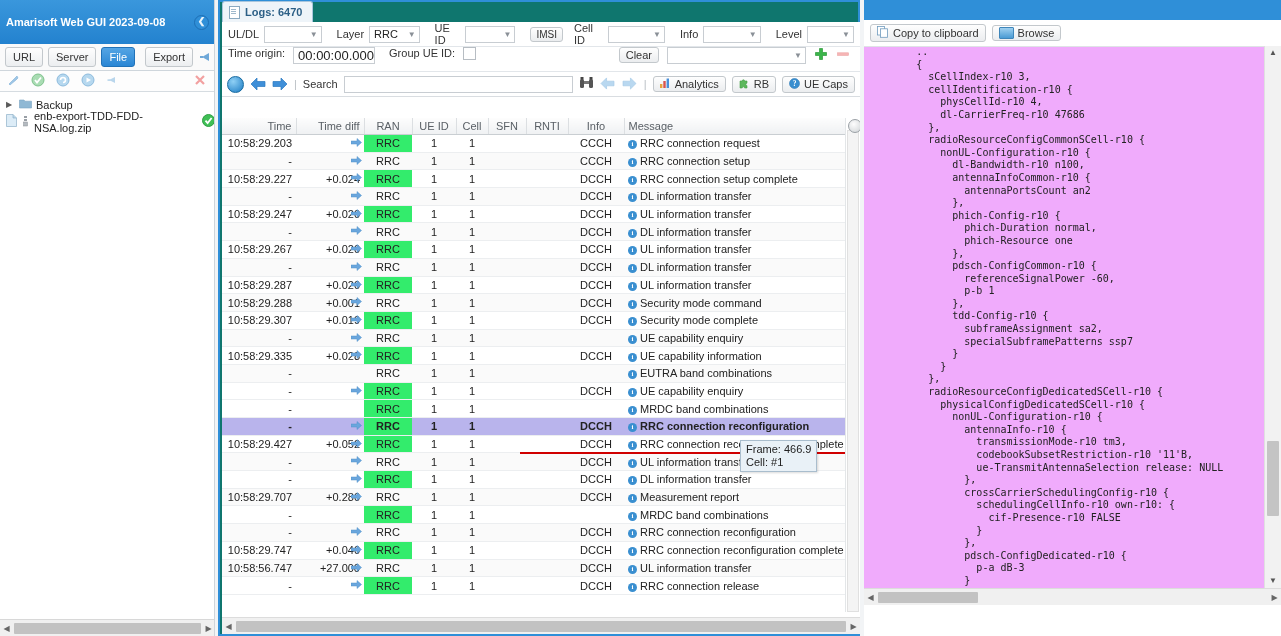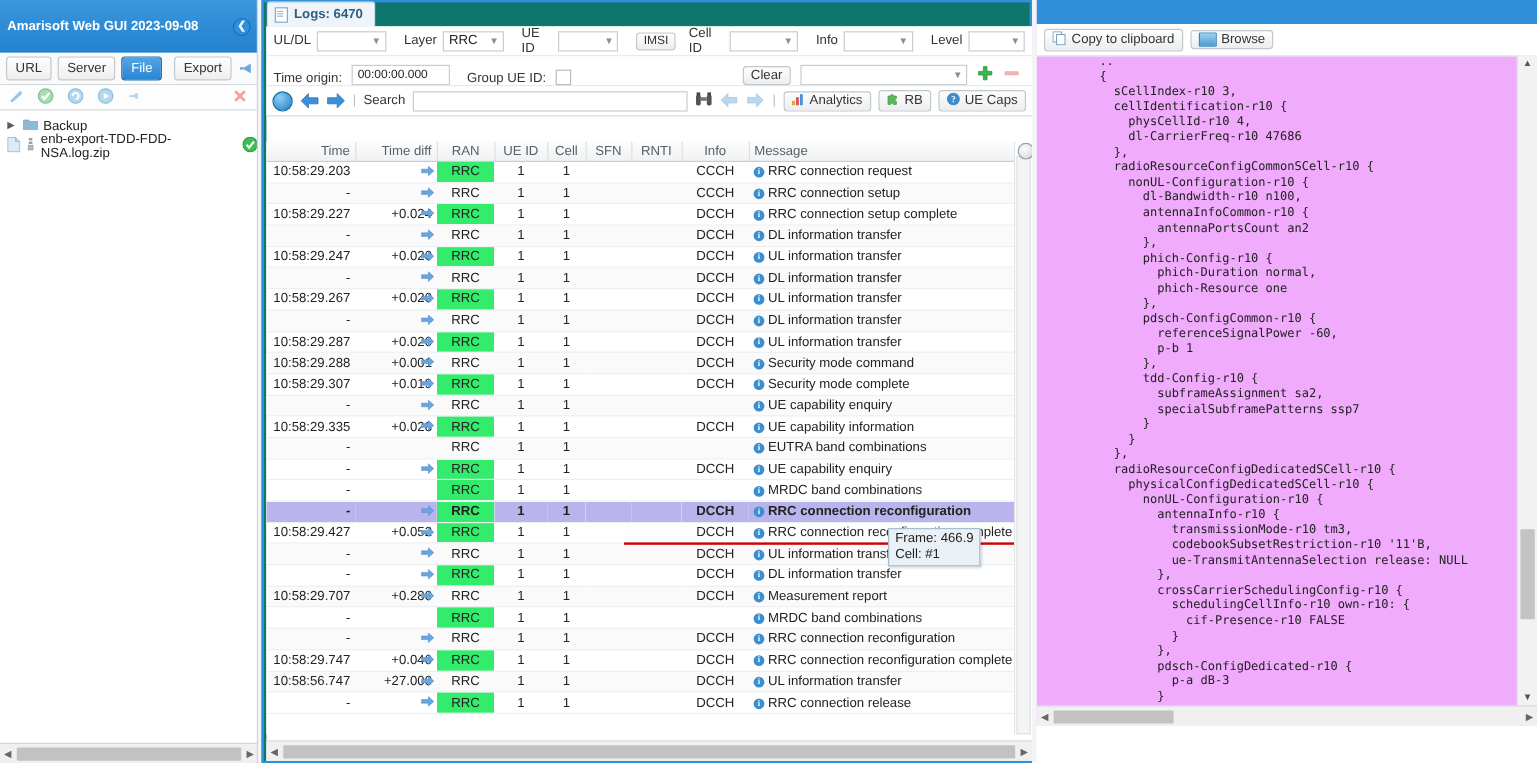--- a/index.html
+++ b/index.html
@@ -66,30 +66,30 @@
     background:#eef4f9;border:1px solid #a9c6dd;border-bottom:none;border-radius:3px 3px 0 0;
     padding:2px 10px 2px 6px;font-size:11px;font-weight:bold;color:#2c5f86;
     display:flex;align-items:center;gap:5px;height:16px;cursor:pointer;
   }
   .doc-ico{width:9px;height:11px;background:#fff;border:1px solid #8aa9c0;position:relative;display:inline-block;}
   .doc-ico:after{content:"";position:absolute;left:1px;top:2px;width:5px;height:1px;
      box-shadow:0 2px 0 #9fb9cc,0 4px 0 #9fb9cc;background:#9fb9cc;}
 
   .filterbar{height:24px;border-bottom:1px solid #e2e6ea;display:flex;align-items:center;
      padding:0 6px;gap:5px;font-size:11px;background:#fff;}
-  .filterbar2{height:24px;border-bottom:1px solid #e2e6ea;display:flex;align-items:flex-end;
+  .filterbar2{height:24px;border-bottom:1px solid #e2e6ea;display:flex;align-items:flex-start;
      padding:0 6px;gap:8px;font-size:11px;background:#fff;}
   .fl{color:#333;}
   .sel{
     border:1px solid #c8cdd2;background:#fff;height:15px;display:inline-flex;align-items:center;
     justify-content:flex-end;padding:0 3px 0 4px;font-size:11px;color:#333;cursor:pointer;
   }
   .sel .cv{flex:1;text-align:left;color:#222;}
   .caret{color:#8a9097;font-size:8px;margin-left:3px;}
-  .txtinput{border:1px solid #c8cdd2;background:#fff;height:15px;padding:0 4px;font-size:10px;
+  .txtinput{border:1px solid #c8cdd2;background:#fff;height:15px;padding:0 4px;font-size:13px;
      color:#222;display:inline-flex;align-items:center;}
   .chk{width:11px;height:11px;border:1px solid #b7bdc3;background:#fff;display:inline-block;cursor:pointer;}
 
   .searchbar{height:24px;border-bottom:1px solid #d9dde1;display:flex;align-items:center;
      padding:0 5px;gap:6px;background:#fff;}
   .circ-ico{width:15px;height:15px;border-radius:50%;
      background:radial-gradient(circle at 35% 30%,#8fd0f5,#1c7cc4);border:1px solid #15699f;cursor:pointer;}
   .arrow-ico{width:16px;height:14px;cursor:pointer;display:inline-block;position:relative;}
   .pipe{color:#b9bfc4;}
   .search-field{flex:1;border:1px solid #c8cdd2;height:15px;background:#fff;}

